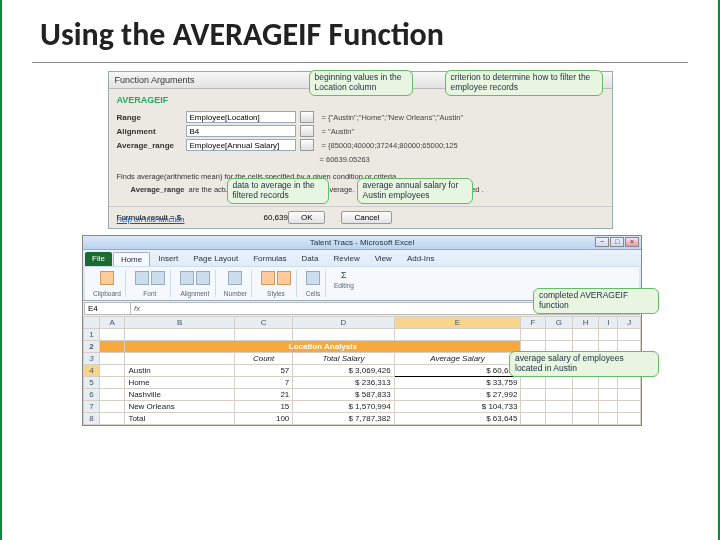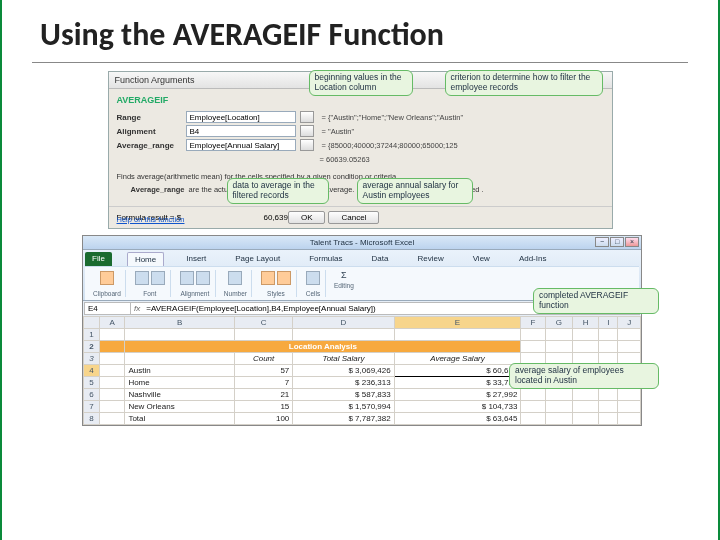--- a/index.html
+++ b/index.html
@@ -24,21 +24,21 @@
 .dlg-foot{display:flex;justify-content:flex-start;align-items:center;padding:4px 8px;border-top:1px solid #ccc}
 .dlg-link{color:#15c;font-size:7.5px;text-decoration:underline}
 .btn{border:1px solid #999;background:linear-gradient(#fefefe,#e2e2e2);padding:1px 12px;font-size:8px;border-radius:2px}
 .callout{position:absolute;background:#e8f5e0;border:1px solid #6b6;border-radius:6px;padding:2px 5px;font-size:8.5px;color:#234;text-align:left;line-height:1.15}
 .excel{border:1px solid #888;width:560px;margin:4px auto 16px auto;background:#e6eef7;font-family:Tahoma,Arial,sans-serif;font-size:8px}
 .ex-titlebar{background:linear-gradient(#d9e8f7,#bcd3ee);padding:2px 4px;font-size:8px;color:#234;text-align:center;position:relative;border-bottom:1px solid #9ab}
 .winctrl{position:absolute;right:2px;top:1px;display:flex;gap:1px}
 .winctrl span{width:14px;height:10px;border:1px solid #888;background:linear-gradient(#fde,#e99);font-size:7px;text-align:center;line-height:8px}
 .winctrl span.n{background:linear-gradient(#eef,#cde)}
 .ribbon{background:linear-gradient(#eaf2fb,#d0e0f0);padding:2px 2px 0 2px;border-bottom:1px solid #9ab}
-.tabs{display:flex;gap:15px;font-size:8px}
+.tabs{display:flex;gap:1px;font-size:8px}
 .tab{padding:2px 7px;color:#234}
 .tab.file{background:#1a6b2f;color:#fff;border-radius:2px 2px 0 0}
 .tab.act{background:#f5f9fd;border:1px solid #aac;border-bottom:none;border-radius:2px 2px 0 0}
 .rib-body{background:#f5f9fd;padding:3px 4px;display:flex;gap:4px;border-top:1px solid #cde}
 .rib-grp{border-right:1px solid #cde;padding:0 4px;text-align:center}
 .rib-grp .lbl{font-size:6.5px;color:#567;margin-top:2px}
 .rib-ico{width:14px;height:14px;background:#fc9;border:1px solid #c96;display:inline-block;margin:1px}
 .rib-ico.b{background:#cde;border-color:#9ab}
 .fbar{display:flex;align-items:center;background:#fff;border:1px solid #bbb;margin:1px}
 .fbar .nm{width:46px;border-right:1px solid #bbb;padding:1px 3px;font-size:8px}
@@ -98,21 +98,21 @@
     <div class="dlg-argdesc">
       <b>Average_range</b>
             <span>are the actual cells to be used to find the average. If omitted, the cells in range are used .</span>
     </div>
   </div>
   <div class="dlg-foot">
     <div>
       <span>Formula result =  $</span>
       <span style="margin-left:80px">60,639</span>
     </div>
-    <div style="display:flex;gap:3px">
+    <div style="display:flex;gap:16px">
       <span class="btn">OK</span>
       <span class="btn">Cancel</span>
     </div>
   </div>
   <div class="dlg-link" style="position:absolute;bottom:4px;left:8px">Help on this function</div>
 
   <div class="callout" style="top:-2px;left:200px;width:104px">beginning values in
 the Location column</div>
   <div class="callout" style="top:-2px;left:336px;width:158px">criterion to determine how to
 filter the employee records</div>
@@ -149,21 +149,20 @@
       <div class="rib-grp"><span class="rib-ico b"></span><span class="rib-ico b"></span><div class="lbl">Alignment</div></div>
       <div class="rib-grp"><span class="rib-ico b"></span><div class="lbl">Number</div></div>
       <div class="rib-grp"><span class="rib-ico"></span><span class="rib-ico"></span><div class="lbl">Styles</div></div>
       <div class="rib-grp"><span class="rib-ico b"></span><div class="lbl">Cells</div></div>
       <div class="rib-grp" style="border:none"><span style="font-size:9px;color:#345">Σ</span><div class="lbl">Editing</div></div>
     </div>
   </div>
   <div class="fbar">
     <span class="nm">E4</span>
     <span class="fx">fx</span>
-    <span class="formula">=AVERAGEIF(Employee[Location],B4,Employee[Annual Salary])</span>
   </div>
   <div class="sheet">
     <table>
       <tbody>
               <tr>
                 <th></th>
                 <th>A</th>
                 <th>B</th>
                 <th>C</th>
                 <th>D</th>
@@ -274,19 +273,19 @@
                 <td></td>
                 <td></td>
                 <td></td>
                 <td></td>
               </tr>
     </tbody>
           </table>
   </div>
   <div class="callout" style="top:52px;right:-18px;width:126px">completed AVERAGEIF
 function</div>
-  <div class="callout" style="bottom:36px;right:-18px;width:150px">average salary of employees
+  <div class="callout" style="bottom:48px;right:-18px;width:150px">average salary of employees
 located in Austin</div>
 </div>
 
 </div>
 
 </div>
 
 </body></html>

